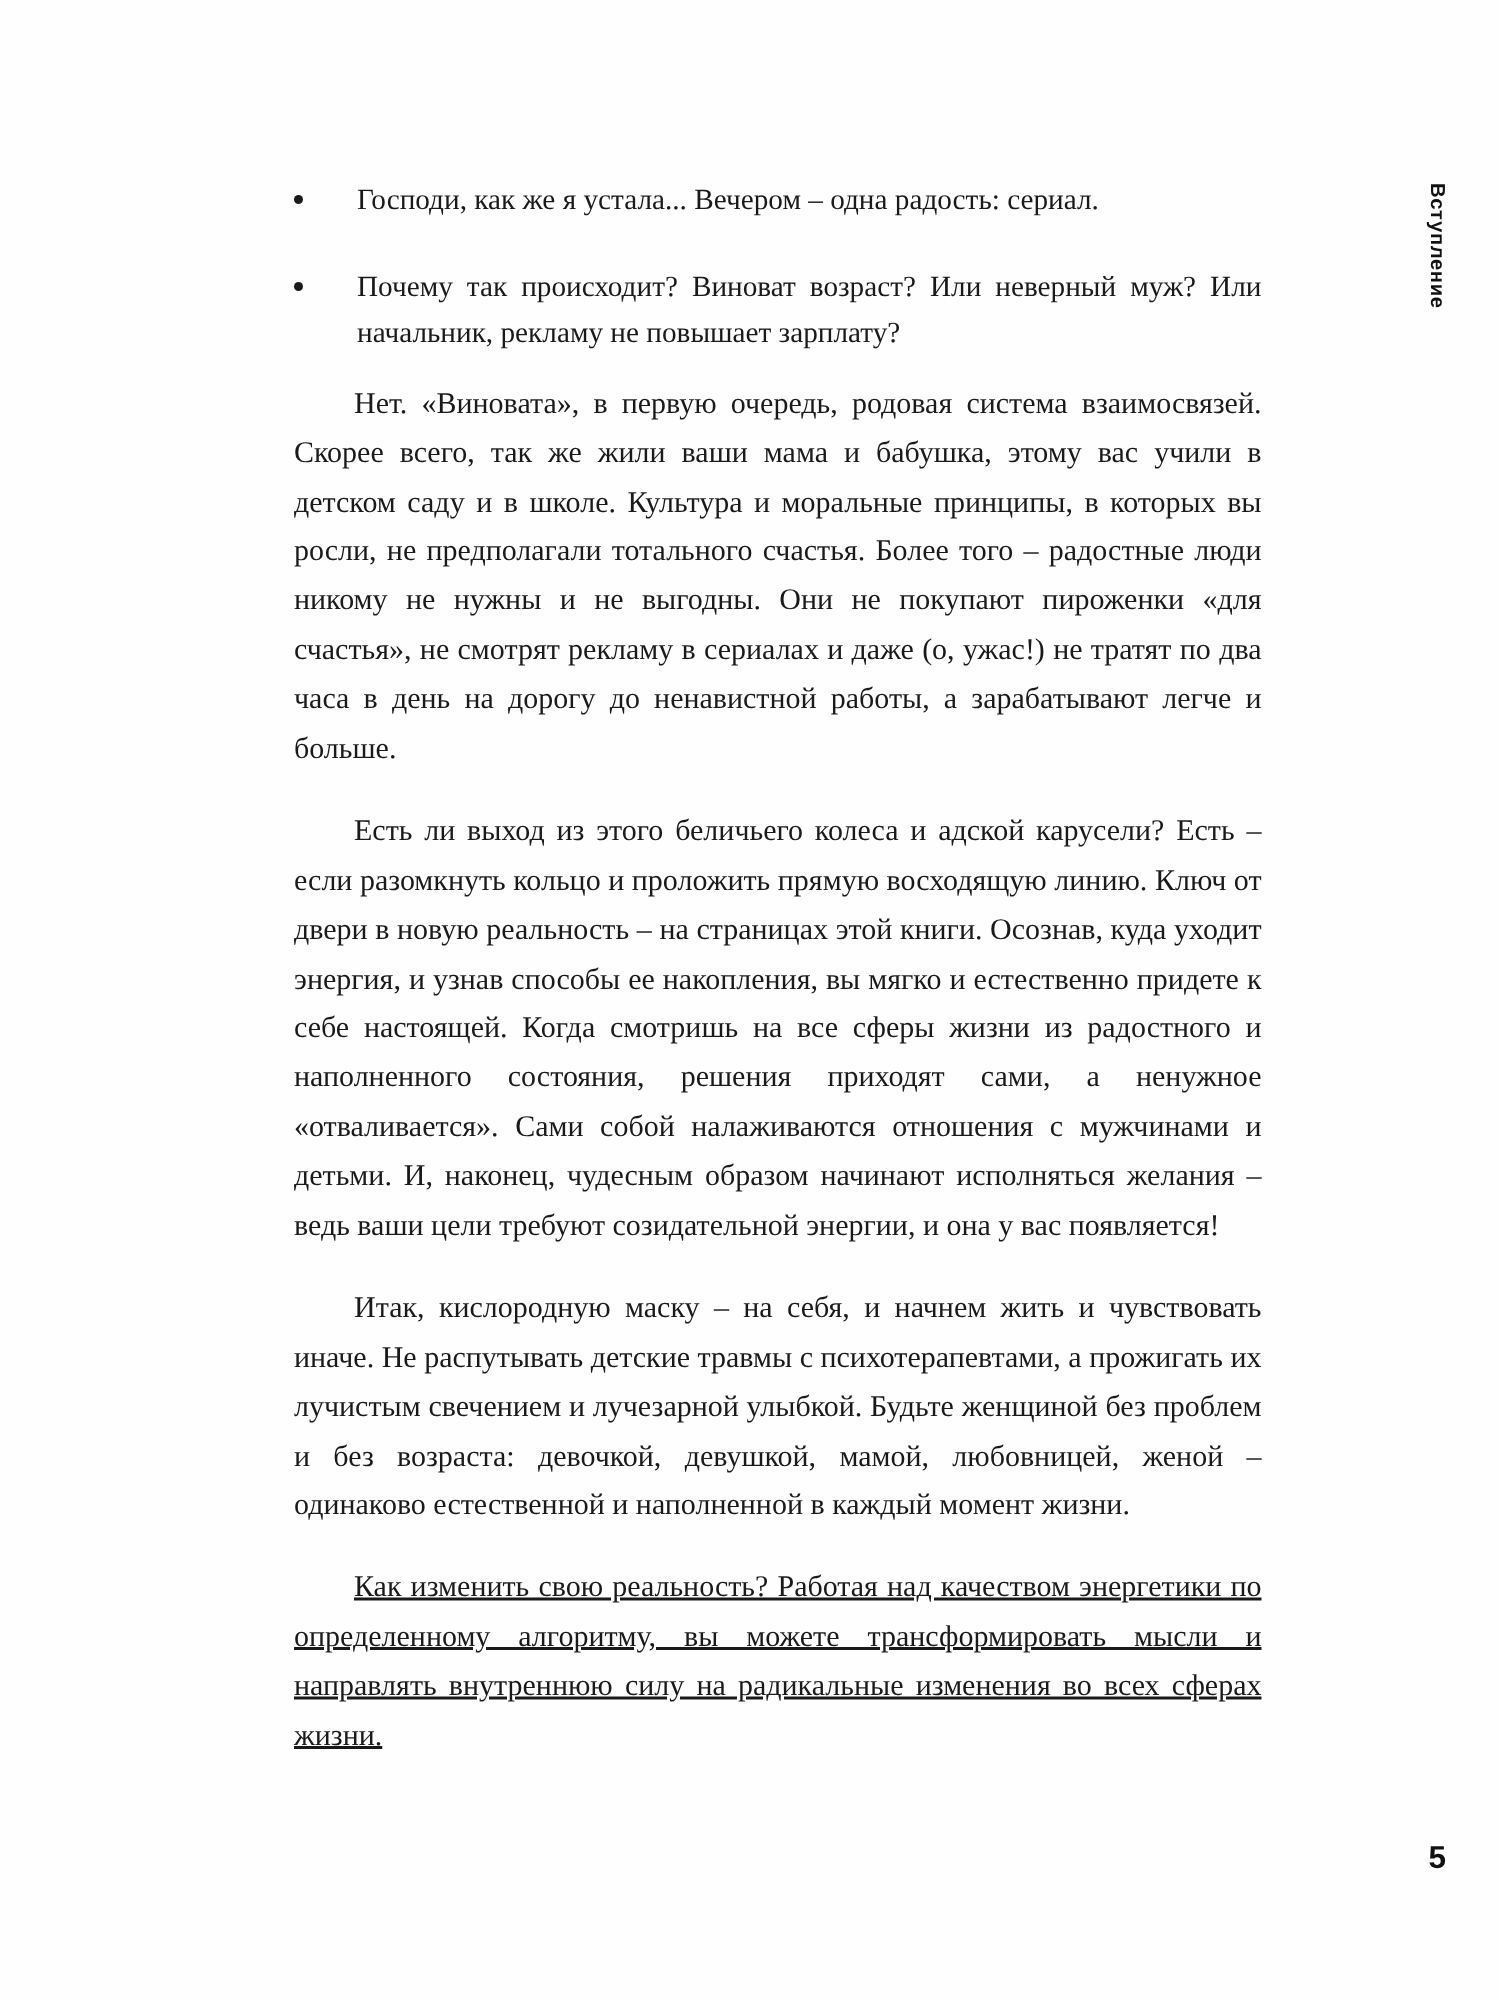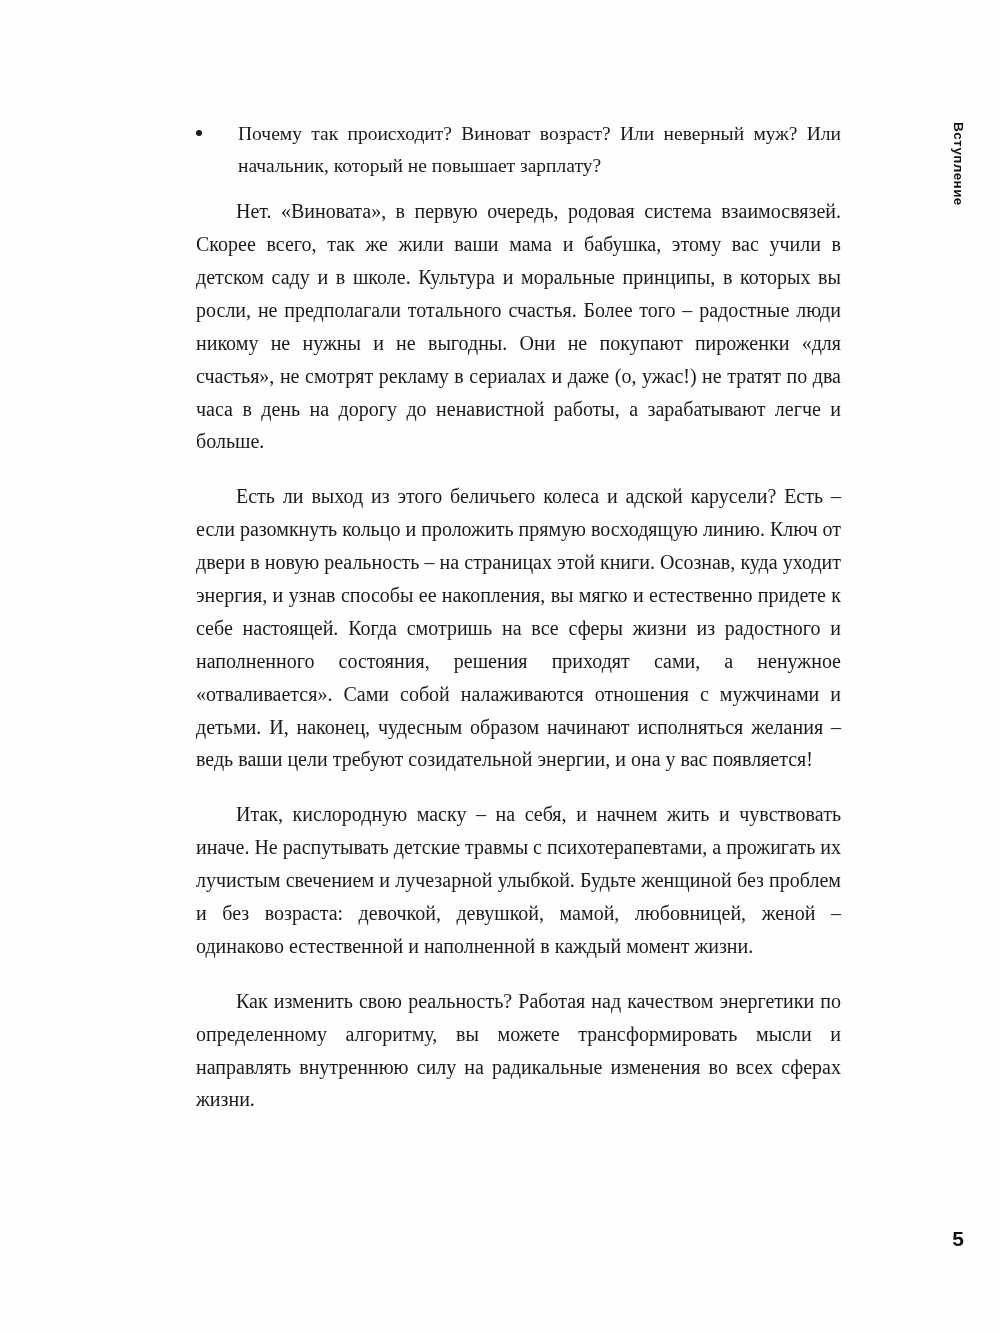--- a/index.html
+++ b/index.html
@@ -57,20 +57,21 @@
     margin: 0 0 22px 0;
     font-size: 20px;
     line-height: 1.645;
     text-align: justify;
     text-justify: inter-word;
     text-indent: 40px;
     hyphens: manual;
   }
   p.para:last-child {
     margin-bottom: 0;
+    text-decoration: underline;
   }
   .side-label {
     position: absolute;
     right: 34px;
     top: 122px;
     font-size: 13.5px;
     font-weight: bold;
     font-family: "Liberation Sans", sans-serif;
     letter-spacing: 0.4px;
     writing-mode: vertical-rl;
@@ -93,21 +94,25 @@
 
 <div class="page">
 
   <div class="side-label">Вступление</div>
 
   <div class="content">
 
     <ul class="bullet-list">
       <li class="bullet-item">
         <span class="bullet-dot"></span>
-        <span>Почему так происходит? Виноват возраст? Или неверный муж? Или начальник, который не повышает зарплату?</span>
+        <span>Господи, как же я устала... Вечером – одна радость: сериал.</span>
+      </li>
+      <li class="bullet-item">
+        <span class="bullet-dot"></span>
+        <span>Почему так происходит? Виноват возраст? Или неверный муж? Или начальник, рекламу не повышает зарплату?</span>
       </li>
     </ul>
 
     <p class="para">Нет. «Виновата», в первую очередь, родовая система взаимосвязей. Скорее всего, так же жили ваши мама и бабушка, этому вас учили в детском саду и в школе. Культура и моральные принципы, в которых вы росли, не предполагали тотального счастья. Более того – радостные люди никому не нужны и не выгодны. Они не покупают пироженки «для счастья», не смотрят рекламу в сериалах и даже (о, ужас!) не тратят по два часа в день на дорогу до ненавистной работы, а зарабатывают легче и больше.</p>
     <p class="para">Есть ли выход из этого беличьего колеса и адской карусели? Есть – если разомкнуть кольцо и проложить прямую восходящую линию. Ключ от двери в новую реальность – на страницах этой книги. Осознав, куда уходит энергия, и узнав способы ее накопления, вы мягко и естественно придете к себе настоящей. Когда смотришь на все сферы жизни из радостного и наполненного состояния, решения приходят сами, а ненужное «отваливается». Сами собой налаживаются отношения с мужчинами и детьми. И, наконец, чудесным образом начинают исполняться желания – ведь ваши цели требуют созидательной энергии, и она у вас появляется!</p>
     <p class="para">Итак, кислородную маску – на себя, и начнем жить и чувствовать иначе. Не распутывать детские травмы с психотерапевтами, а прожигать их лучистым свечением и лучезарной улыбкой. Будьте женщиной без проблем и без возраста: девочкой, девушкой, мамой, любовницей, женой – одинаково естественной и наполненной в каждый момент жизни.</p>
     <p class="para">Как изменить свою реальность? Работая над качеством энергетики по определенному алгоритму, вы можете трансформировать мысли и направлять внутреннюю силу на радикальные изменения во всех сферах жизни.</p>
 
   </div>
 

